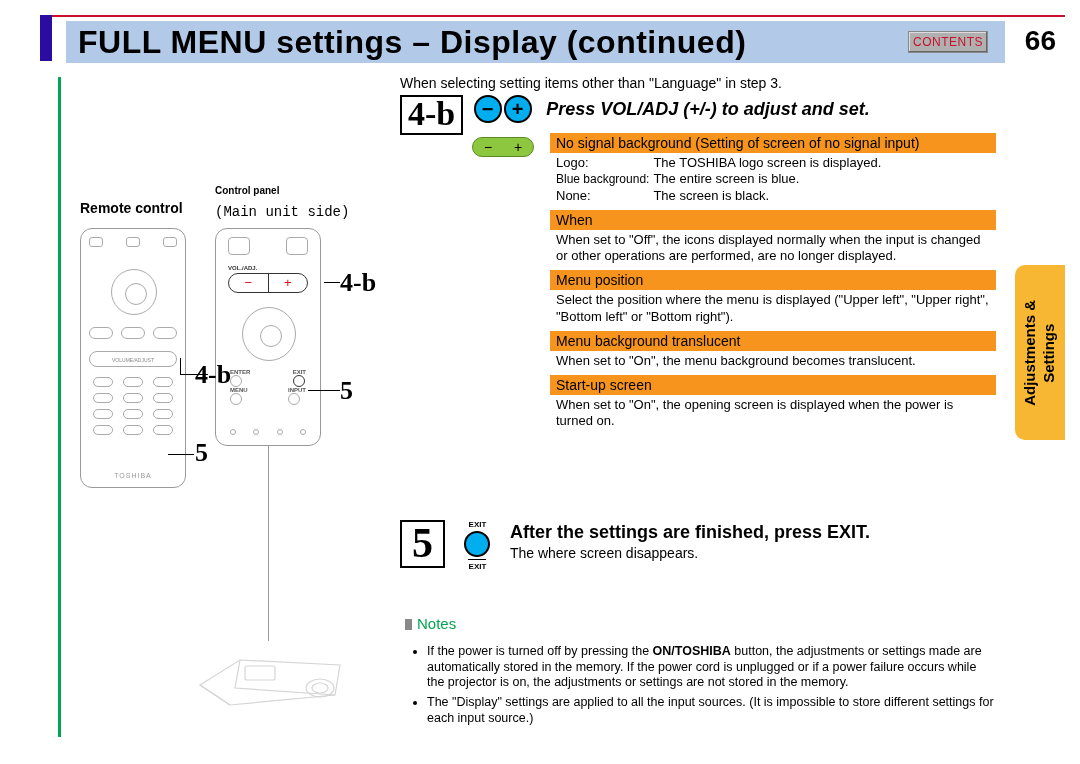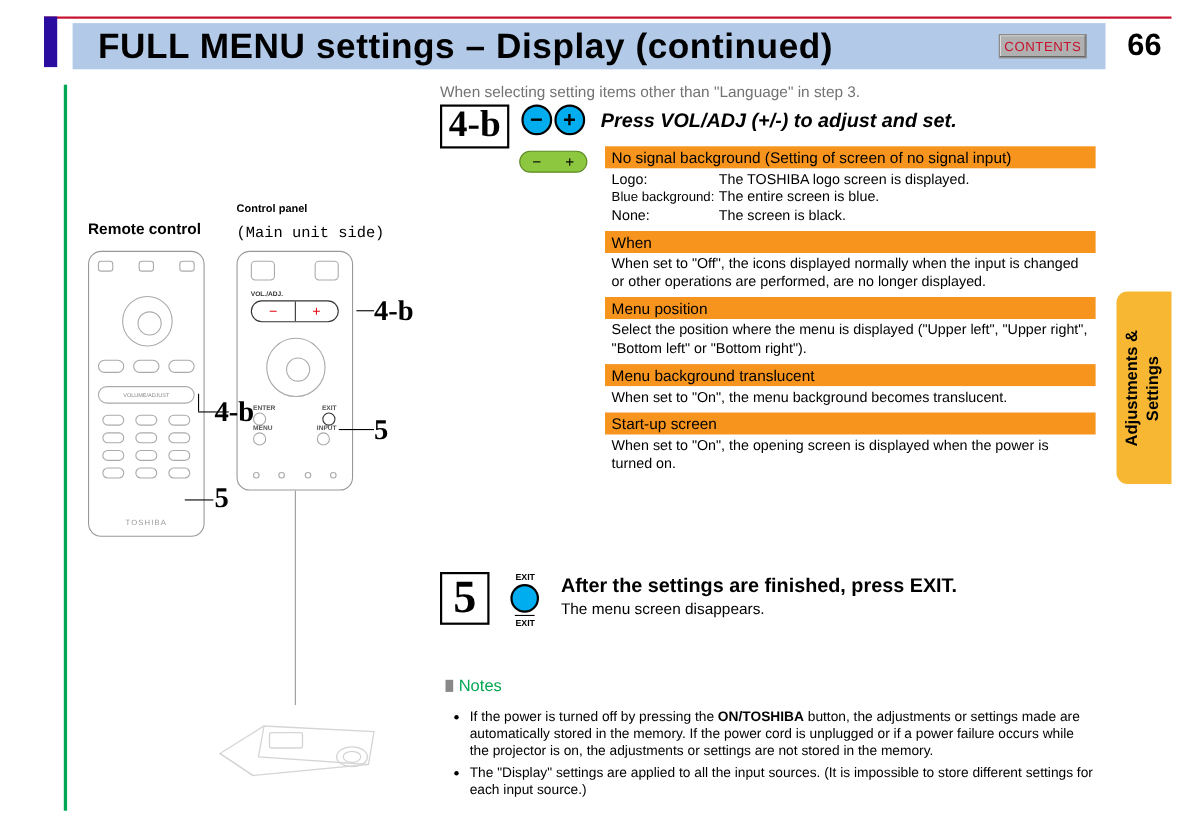--- a/index.html
+++ b/index.html
@@ -21,21 +21,21 @@
     position: absolute;
     top: 15px; left: 40px; width: 12px; height: 46px;
     background: #2a0da0;
   }
   .title-bar {
     position: absolute;
     top: 21px; left: 66px; right: 75px; height: 42px;
     background: #b2cae8;
     display: flex;
     align-items: center;
-    padding-left: 23px;
+    padding-left: 12px;
   }
   .title-bar h1 {
     margin: 0;
     font-size: 32px;
     font-weight: bold;
     color: #000;
     font-family: Arial, sans-serif;
     letter-spacing: 0.5px;
   }
   .contents-btn {
@@ -217,21 +217,21 @@
   
   .projector {
     position: absolute; top: 470px; left: 110px; width: 160px; height: 90px;
     opacity: 0.35;
   }
   .projector svg { width: 100%; height: 100%; }
 
   .red-intro {
     position: absolute;
     top: 75px; left: 400px;
-    color: #737373;
+    color: #000000;
     font-size: 14px;
   }
   
   .step4b {
     position: absolute;
     top: 95px; left: 400px; width: 596px;
   }
   .step-badge {
     display: inline-block;
     border: 2px solid #000;
@@ -517,21 +517,21 @@
 <div class="step5">
   <span class="step-badge">5</span>
   <span class="exit-icon-col">
     <div class="lbl">EXIT</div>
     <div class="exit-btn"></div>
     <div style="width:18px;height:1px;background:#000;margin:2px auto;"></div>
     <div class="lbl">EXIT</div>
   </span>
   <span class="step5-text">
     <h3>After the settings are finished, press EXIT.</h3>
-    <p>The menu screen disappears.</p>
+    <p>The where screen disappears.</p>
   </span>
 </div>
 
 <div class="notes">
   <div class="notes-header">
     <span class="notes-marker"></span><span>Notes</span>
   </div>
   <ul>
     <li id="note-0">If the power is turned off by pressing the <b>ON/TOSHIBA</b> button, the adjustments or settings made are automatically stored in the memory. If the power cord is unplugged or if a power failure occurs while the projector is on, the adjustments or settings are not stored in the memory.</li>
     <li id="note-1">The "Display" settings are applied to all the input sources. (It is impossible to store different settings for each input source.)</li>

